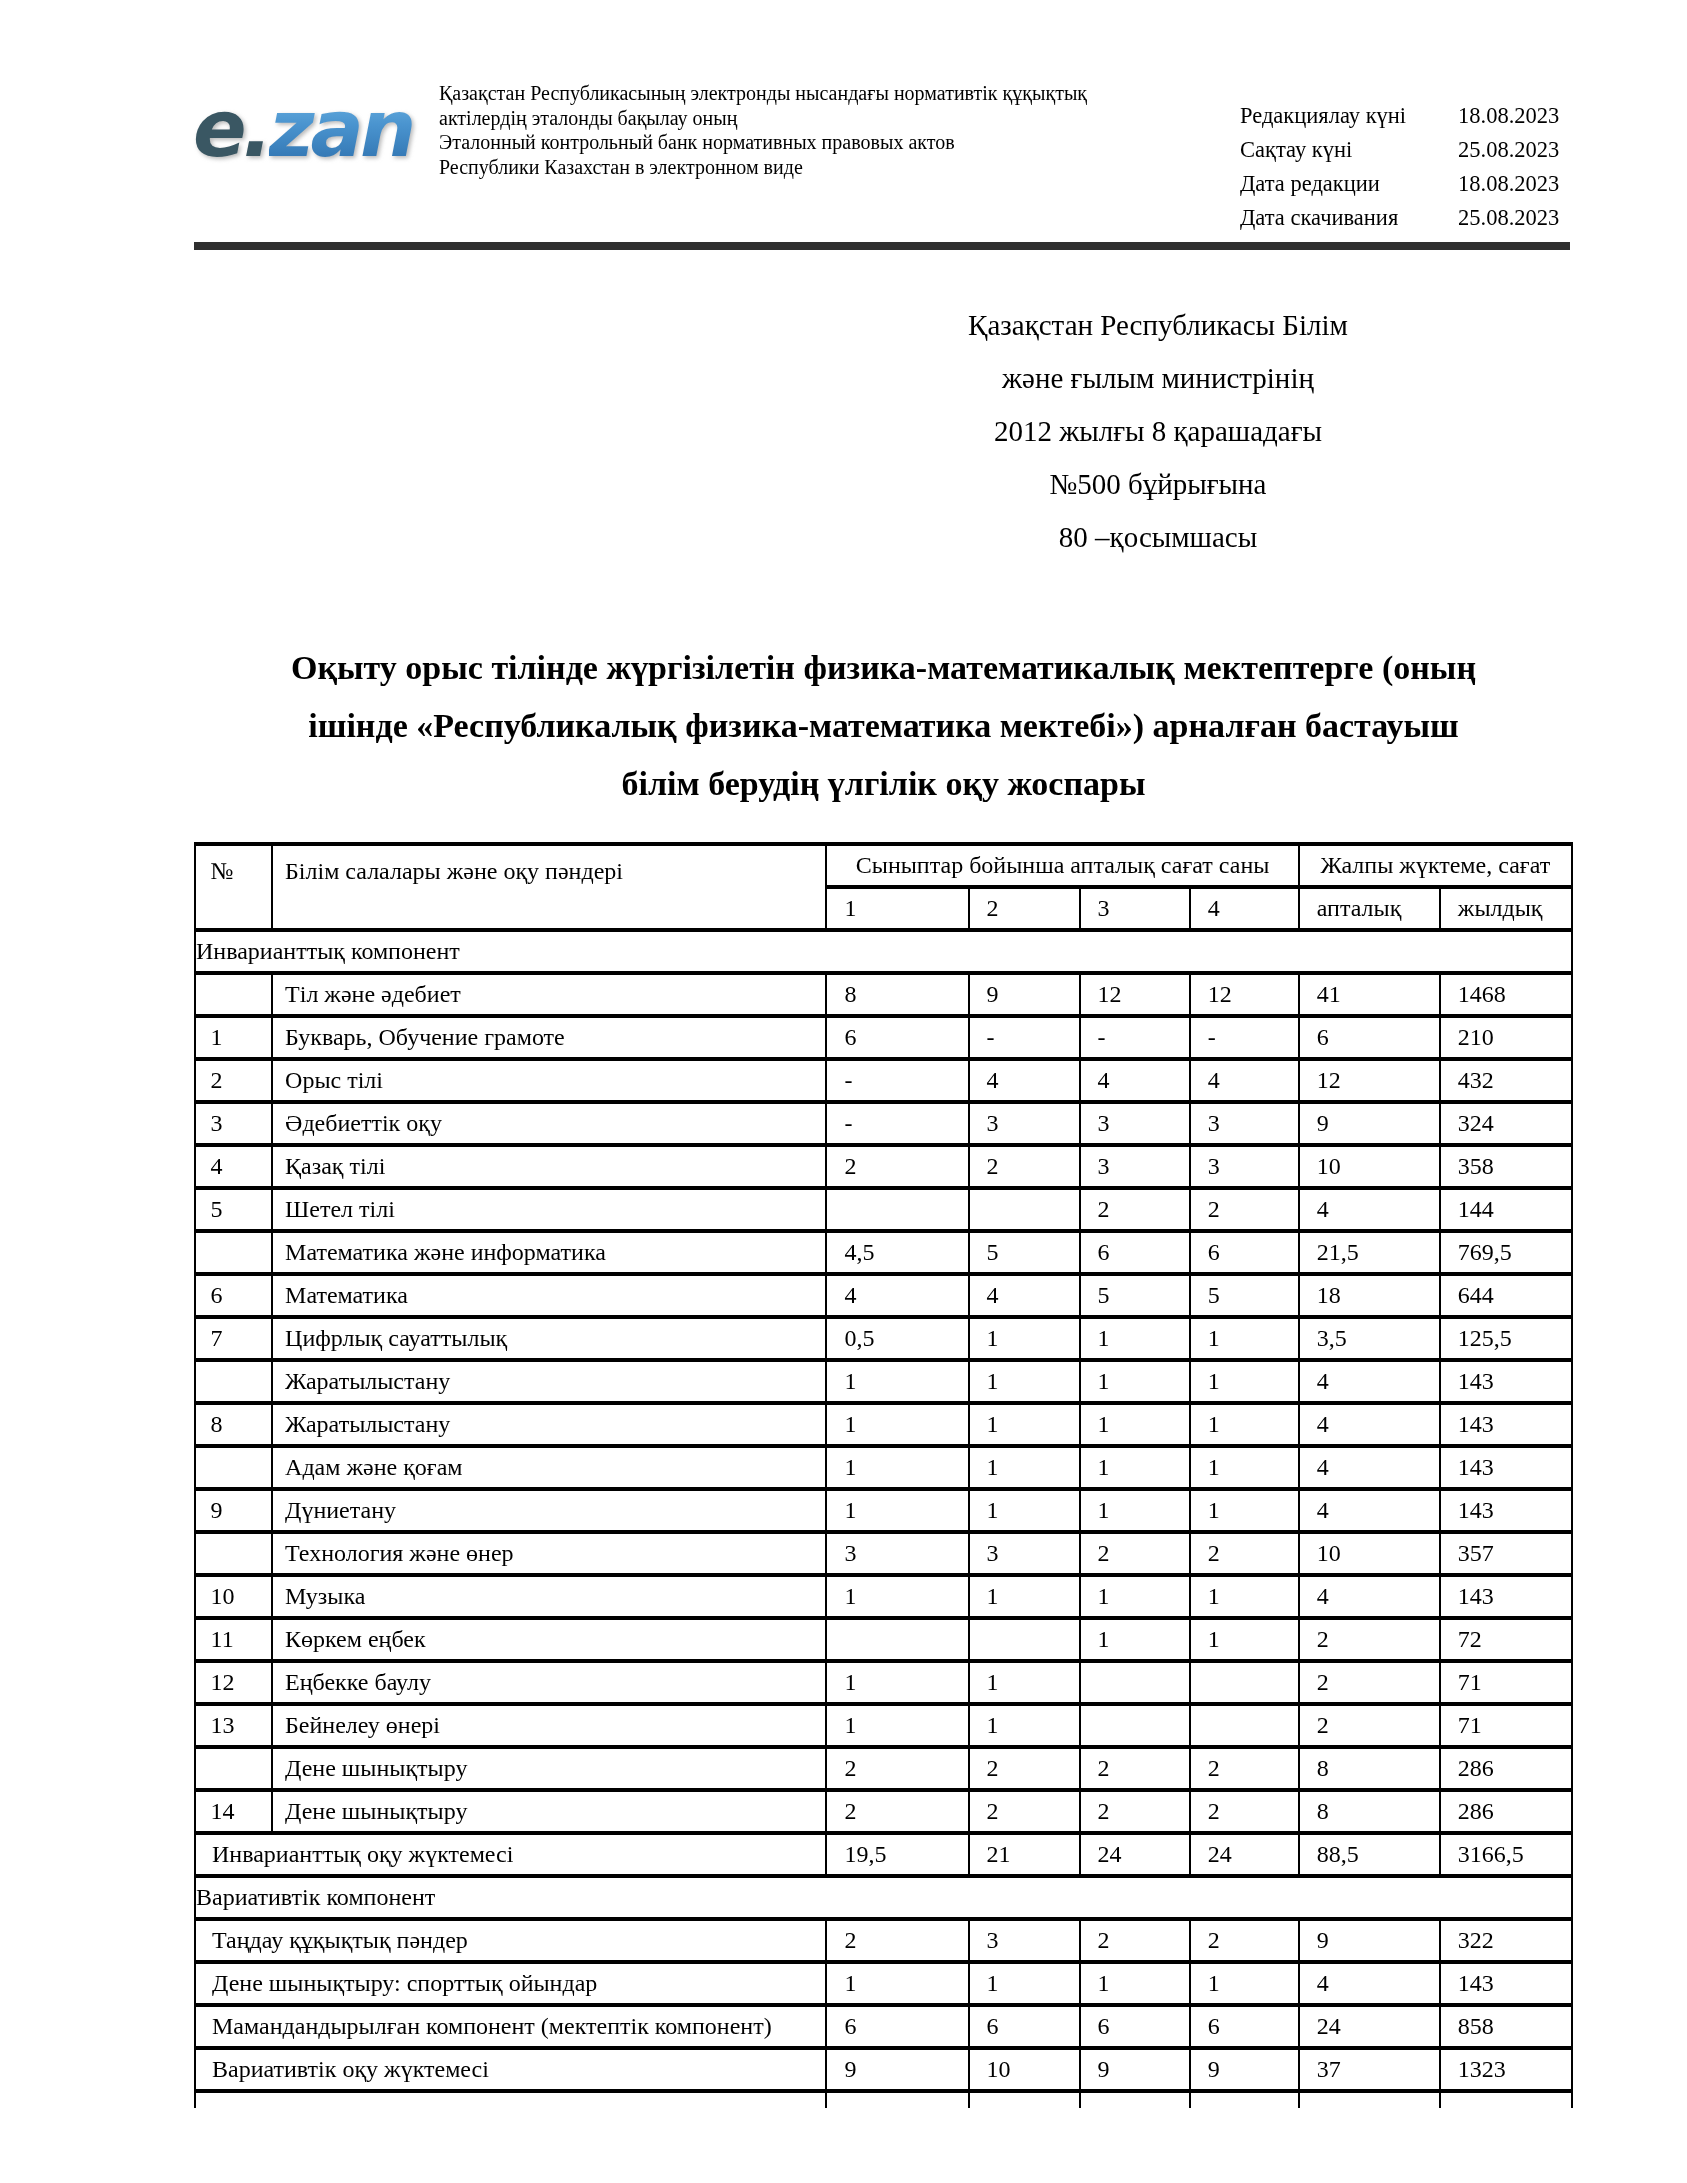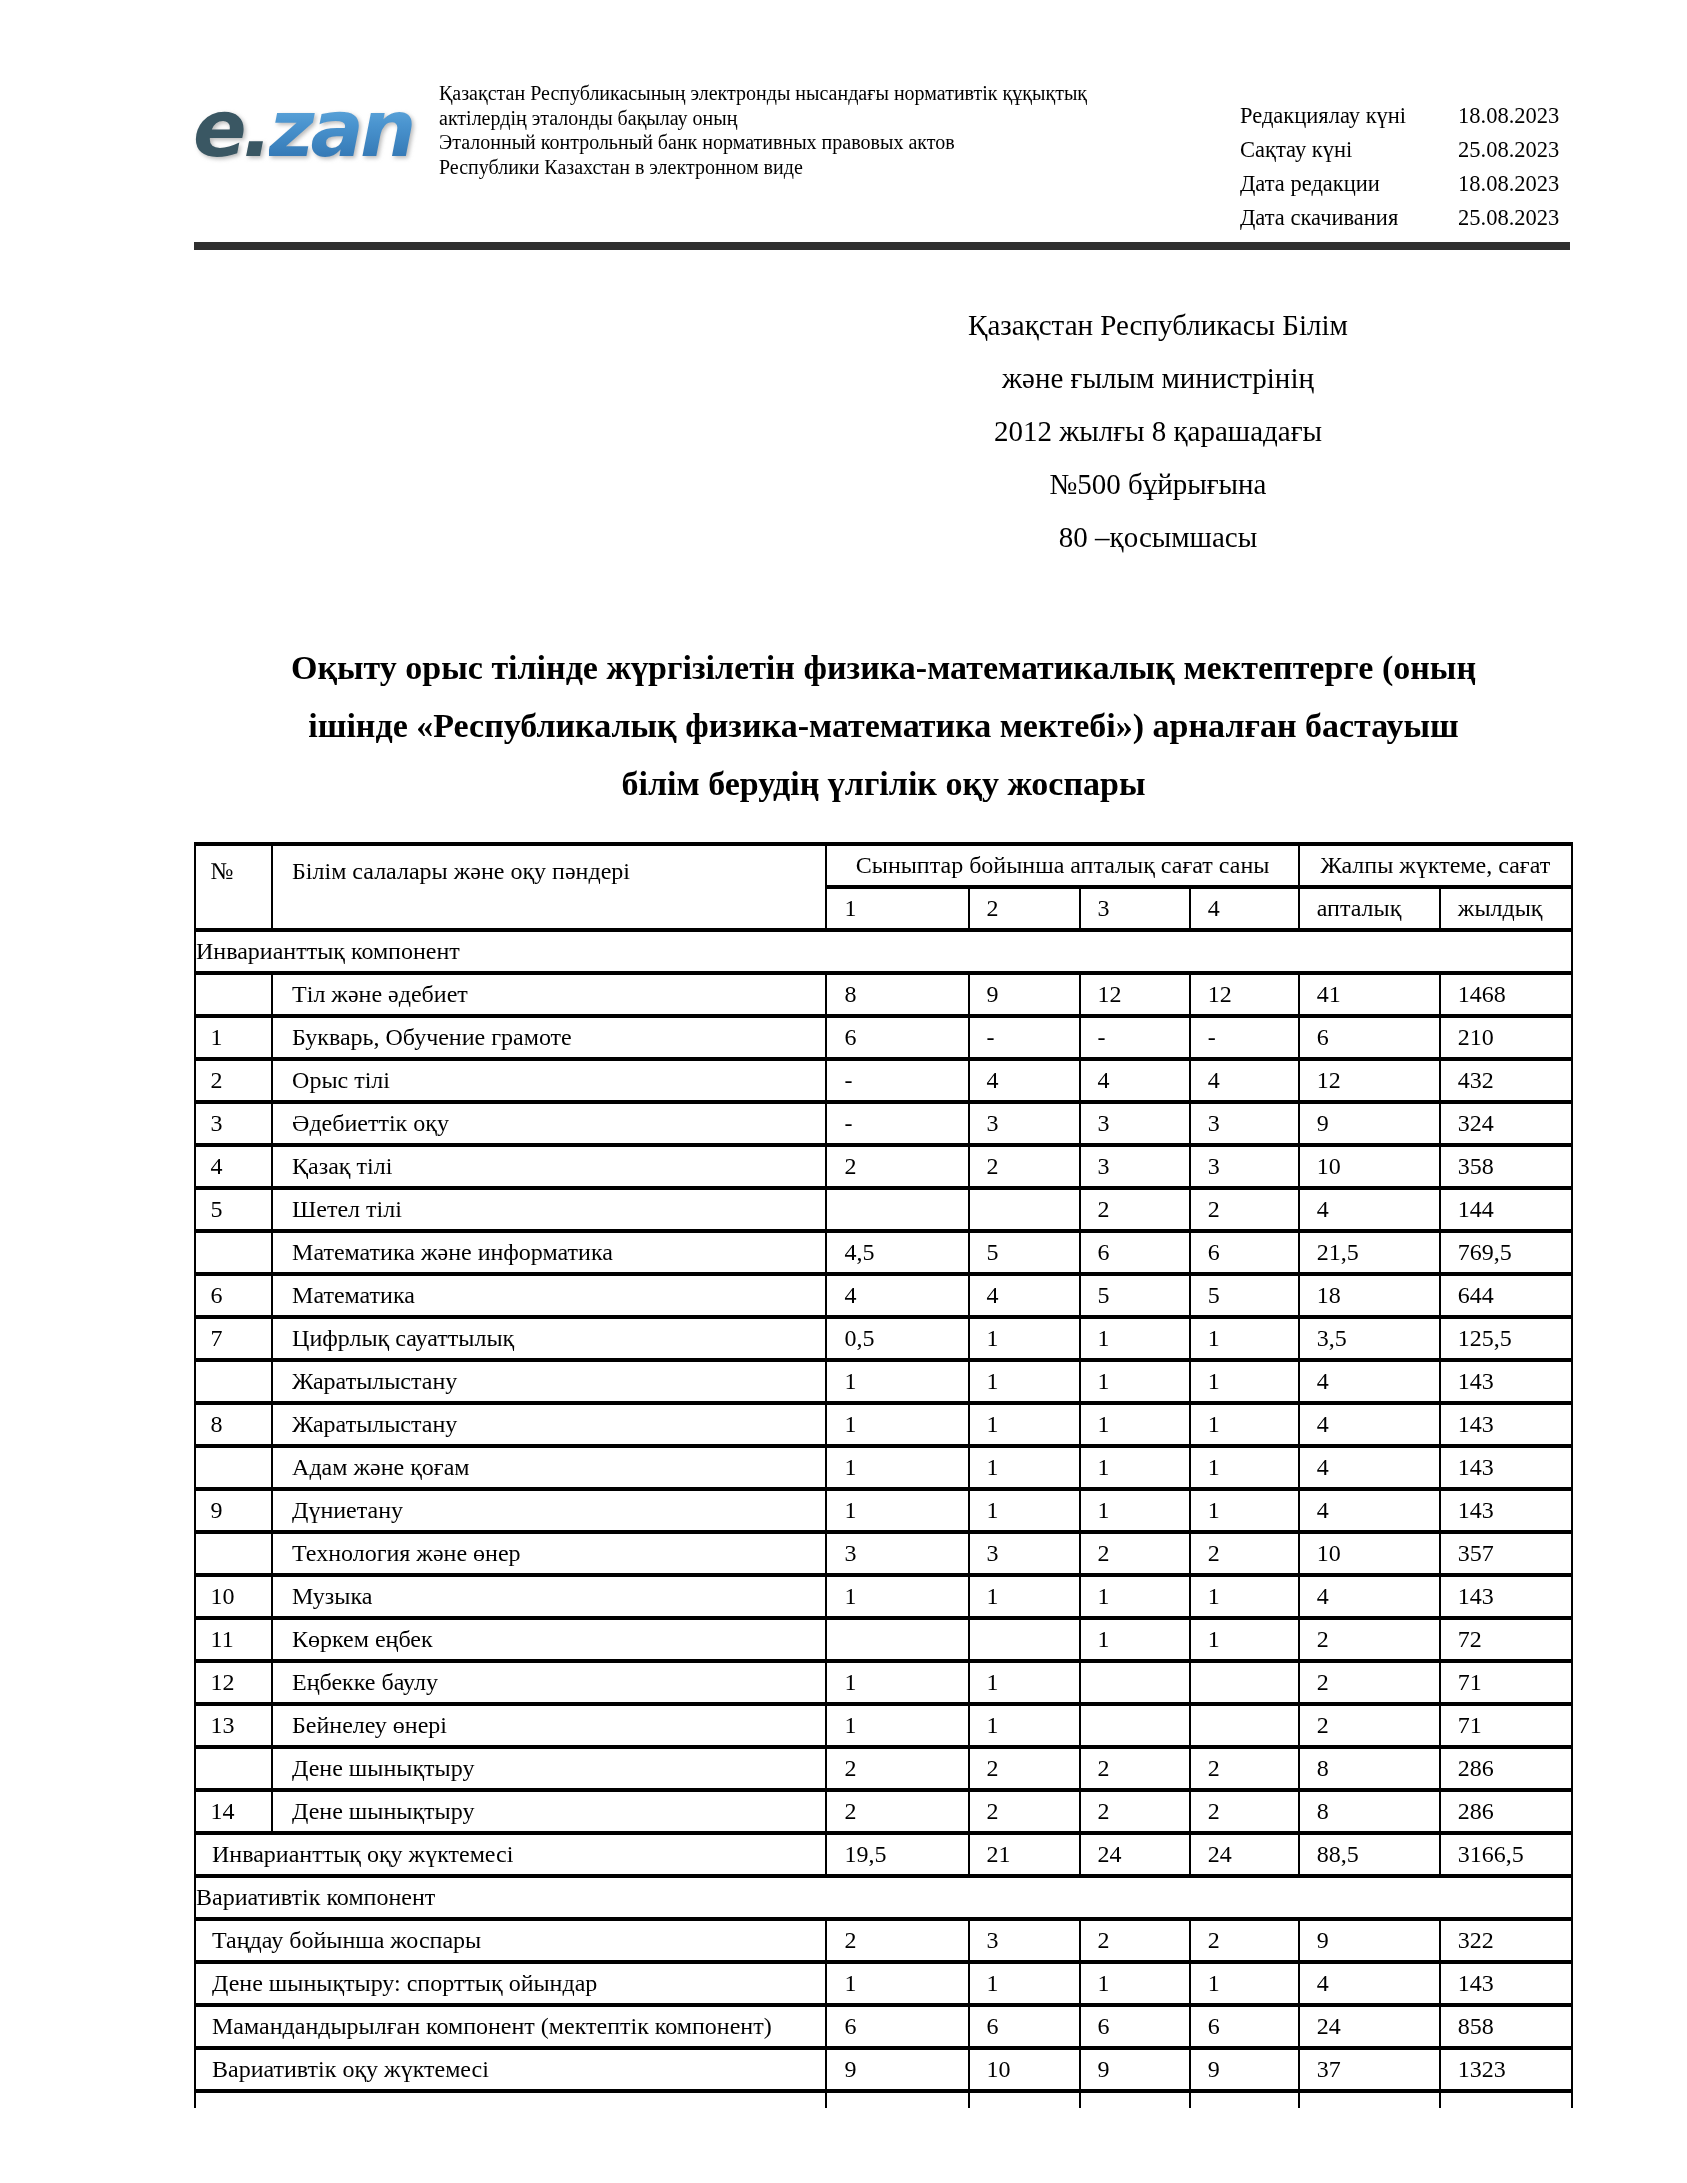--- a/index.html
+++ b/index.html
@@ -42,21 +42,21 @@
     border-collapse:collapse;table-layout:fixed;font-size:24px;
   }
   #plan-table th,#plan-table td{
     border:2px solid #000;border-top-width:4px;border-bottom-width:4px;
     font-weight:normal;padding:0;vertical-align:middle;text-align:left;
     height:39px;overflow:hidden;white-space:nowrap;
   }
   #plan-table th.group{text-align:center}
   #plan-table .rowspan-head{vertical-align:top;padding-top:12px}
   #plan-table .num{padding-left:14.6px}
-  #plan-table .subject{padding-left:19px}
+  #plan-table .subject{padding-left:12px}
   #plan-table .val{padding-left:17px}
   #plan-table .section-cell{}
   #plan-table .span-label{padding-left:16px}
   #plan-table{border-bottom:none}
   #plan-table tr.partial td{height:14.6px;border-bottom:none}
 </style>
 </head>
 <body>
 
 <div class="abs" id="logo">
@@ -342,21 +342,21 @@
         <td class="val">21</td>
         <td class="val">24</td>
         <td class="val">24</td>
         <td class="val">88,5</td>
         <td class="val">3166,5</td>
       </tr>
       <tr>
         <td class="section-cell" colspan="8">Вариативтік компонент</td>
       </tr>
       <tr>
-        <td class="span-label" colspan="2">Таңдау бойынша жоспары</td>
+        <td class="span-label" colspan="2">Таңдау құқықтық пәндер</td>
         <td class="val">2</td>
         <td class="val">3</td>
         <td class="val">2</td>
         <td class="val">2</td>
         <td class="val">9</td>
         <td class="val">322</td>
       </tr>
       <tr>
         <td class="span-label" colspan="2">Дене шынықтыру: спорттық ойындар</td>
         <td class="val">1</td>

